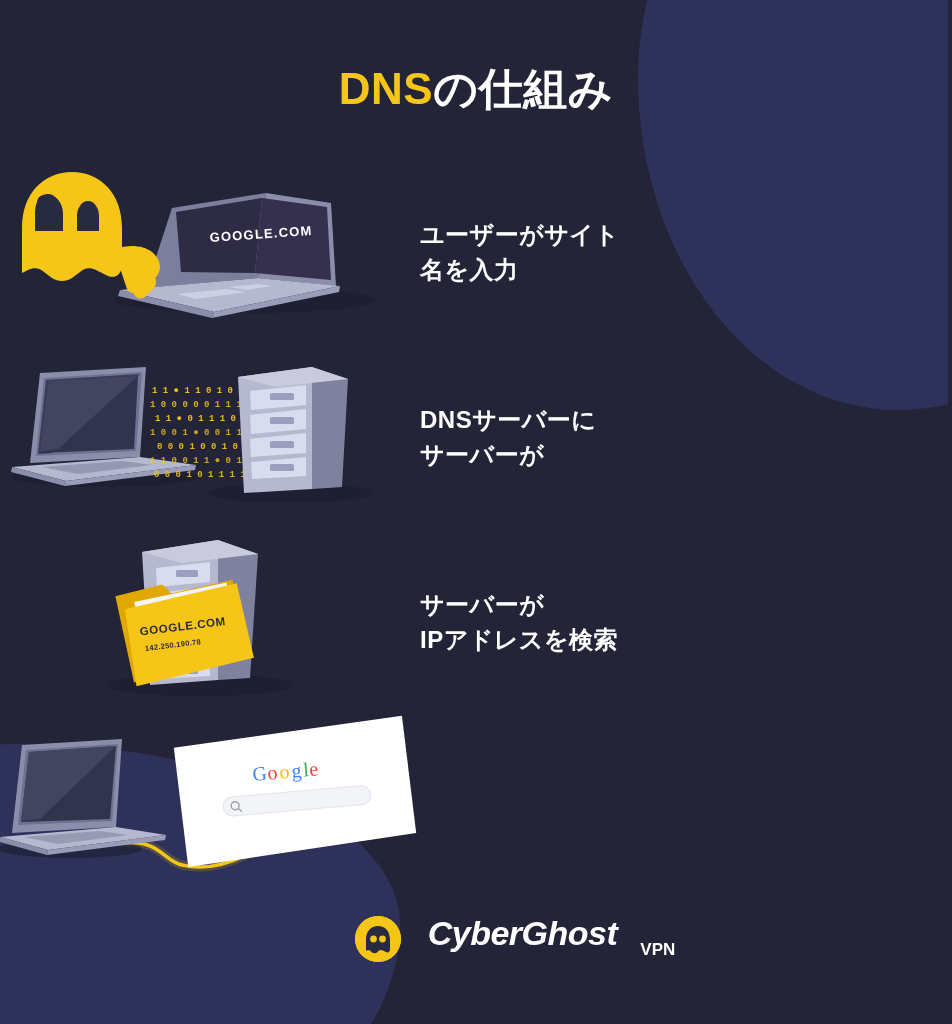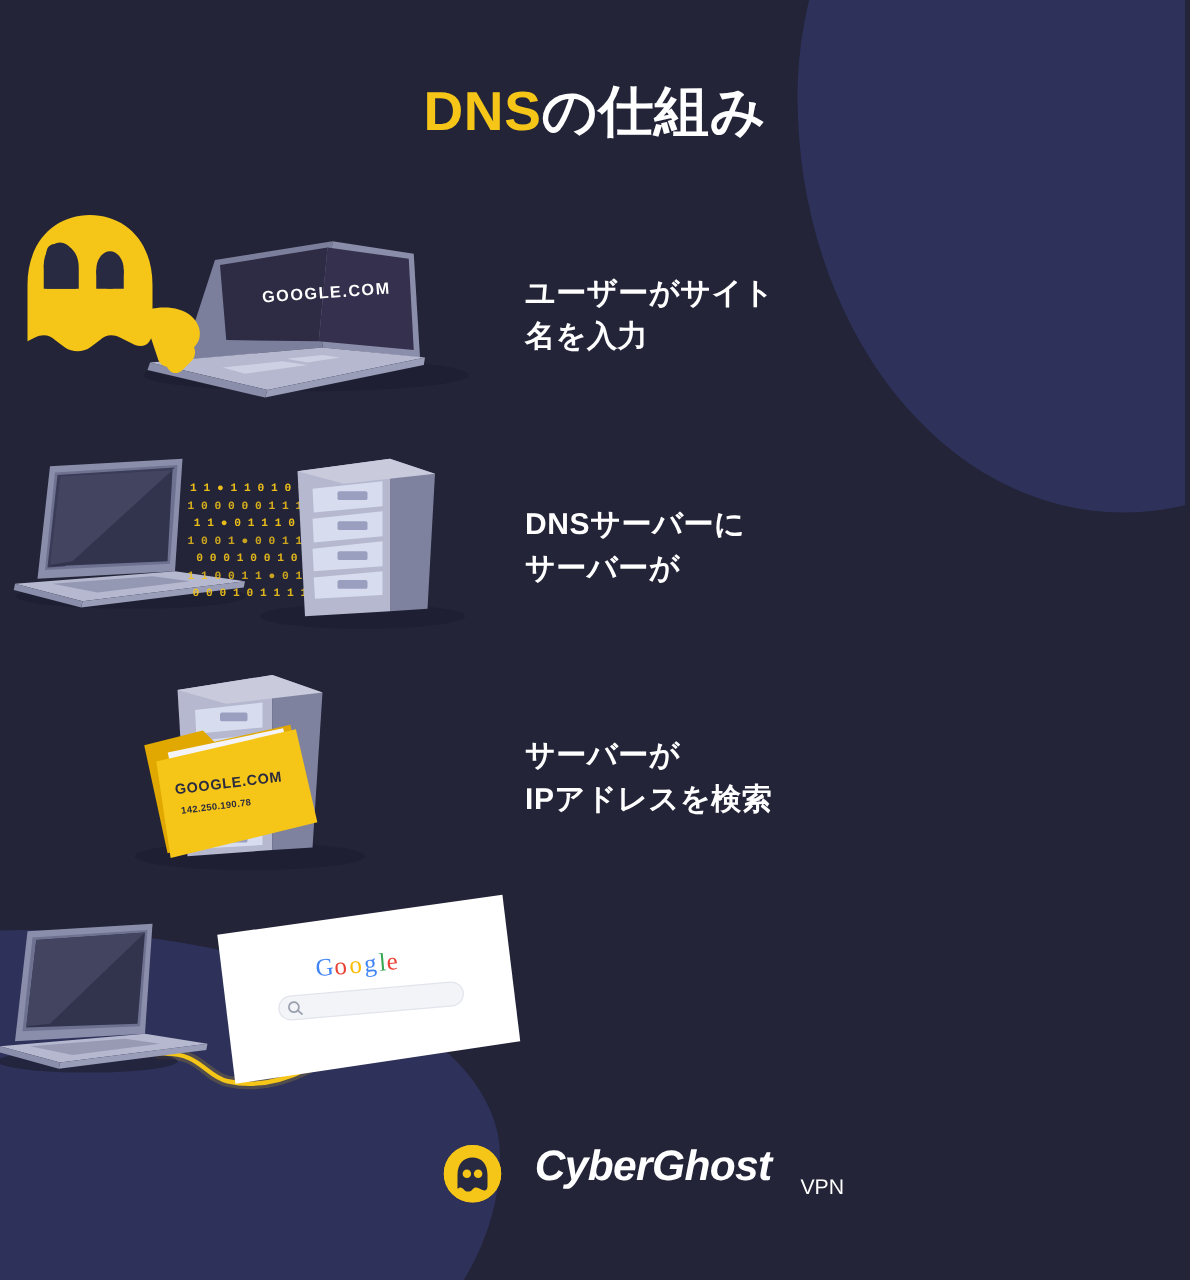--- a/index.html
+++ b/index.html
@@ -111,21 +111,21 @@
   .brand-word {
     font-size: 34px;
     font-weight: 700;
     font-style: italic;
     color: #ffffff;
     letter-spacing: -0.5px;
     line-height: 1;
   }
   .brand-vpn {
     font-size: 17px;
-    font-weight: 400;
+    font-weight: 700;
     color: #ffffff;
     letter-spacing: 0px;
     line-height: 1;
     align-self: flex-end;
     margin-bottom: 4px;
     margin-left: -4px;
   }
 </style>
 </head>
 <body>

